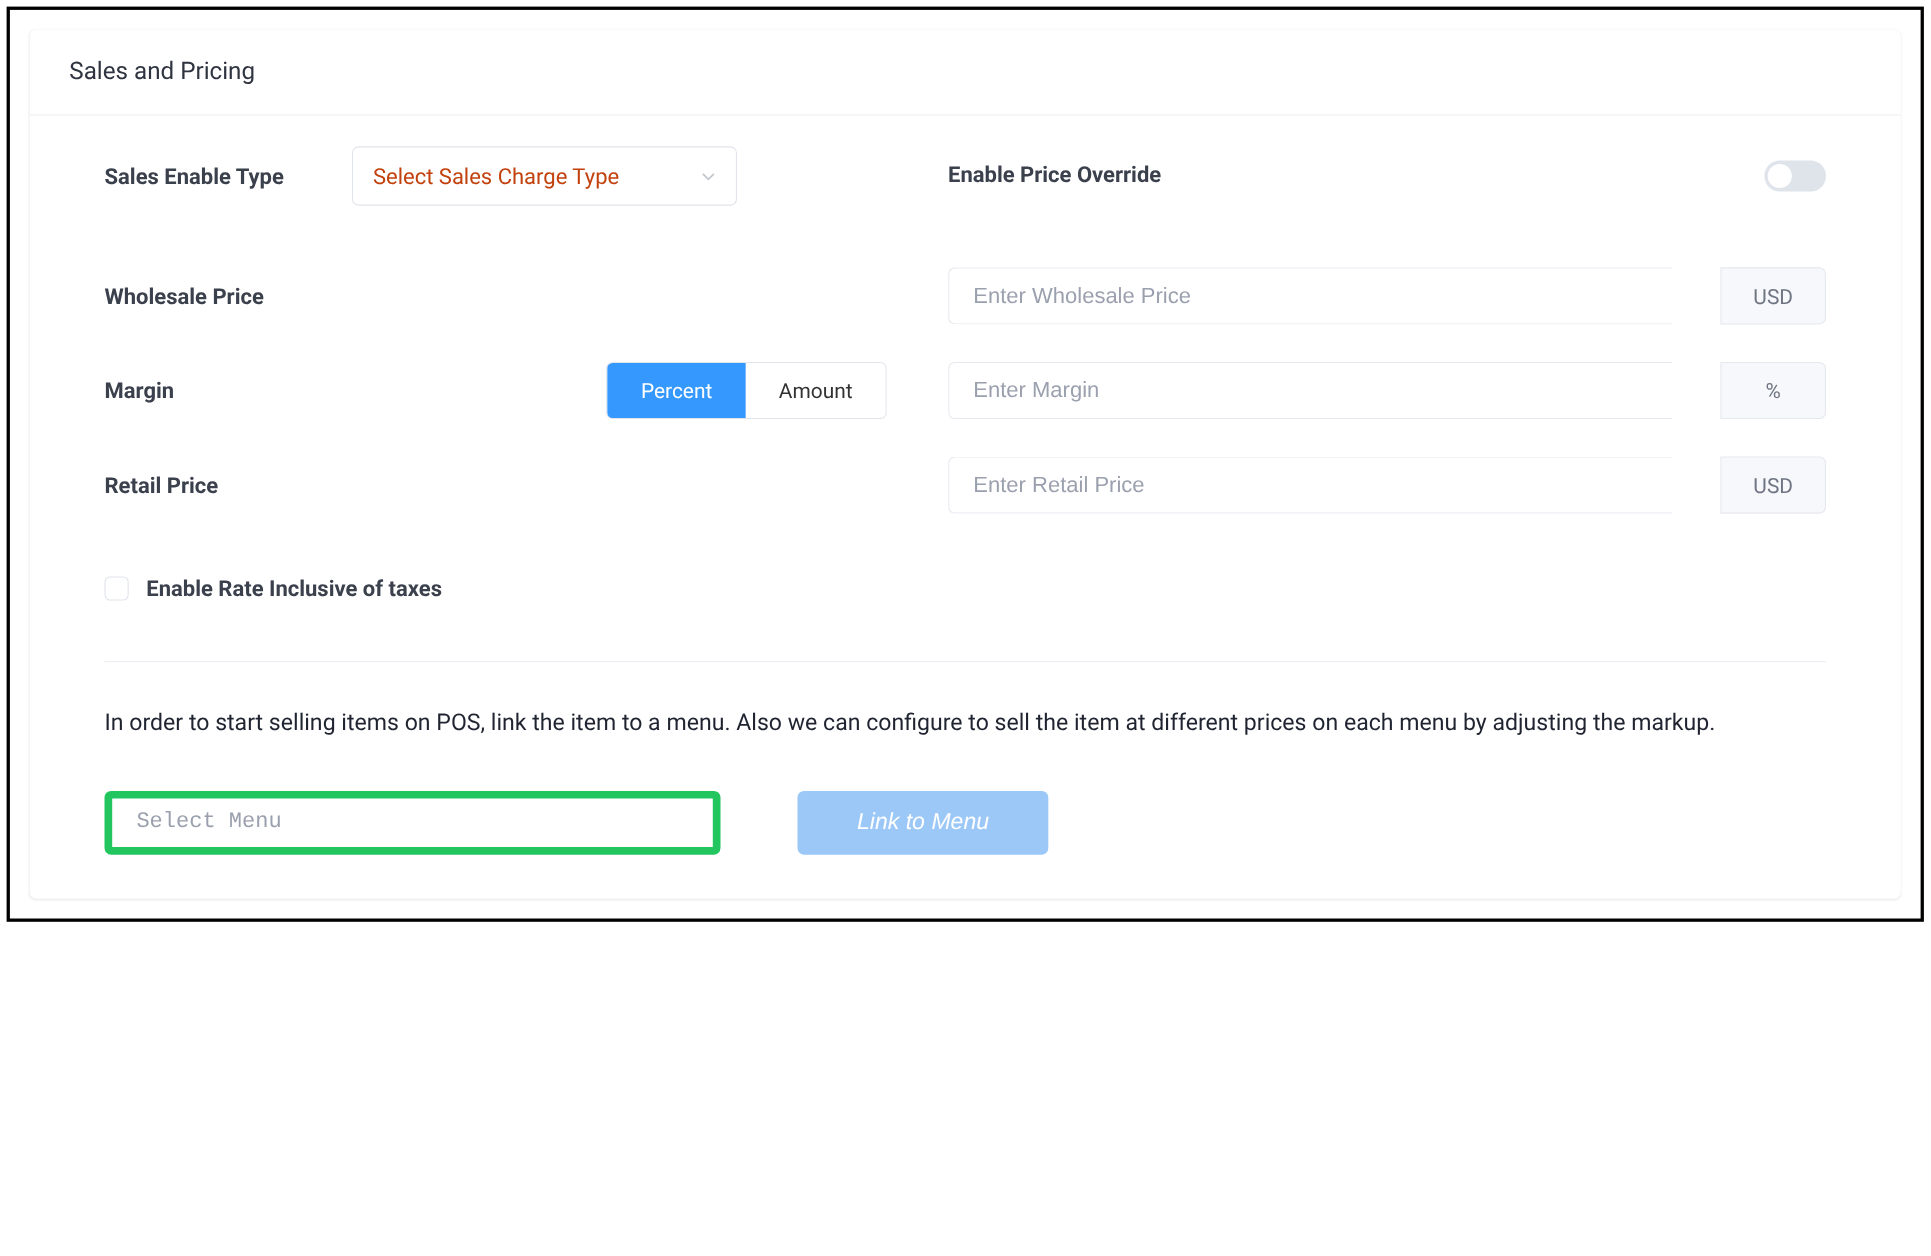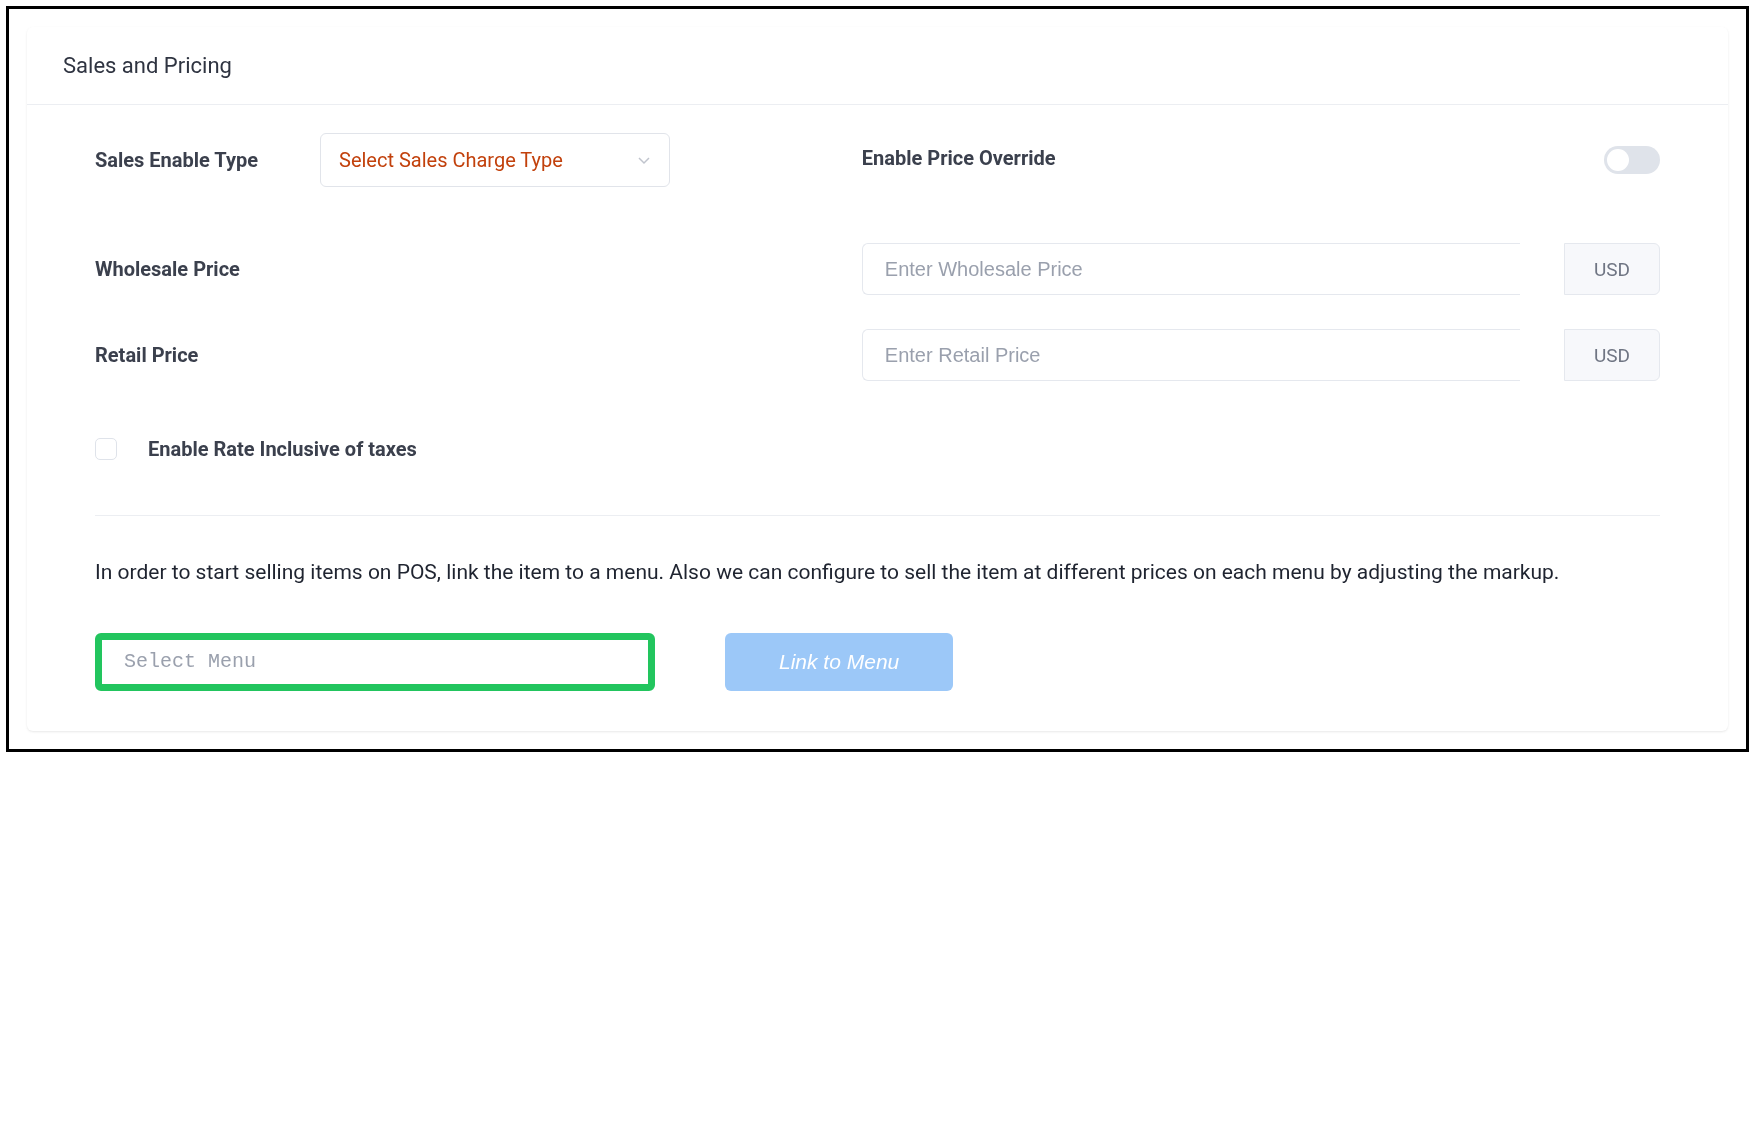--- a/index.html
+++ b/index.html
@@ -142,21 +142,21 @@
     background: #fff;
     color: #333;
   }
   .seg-btn.active {
     background: #3498ff;
     color: #fff;
   }
   .checkbox-row {
     display: flex;
     align-items: center;
-    gap: 31px;
+    gap: 16px;
     margin-top: 10px;
     margin-bottom: 54px;
   }
   .checkbox {
     width: 22px; height: 22px;
     border: 1.5px solid #dfe3ea;
     border-radius: 5px;
     cursor: pointer;
     background:#fff;
   }
@@ -241,20 +241,35 @@
           <div class="label">Wholesale Price</div>
         </div>
         <div class="right-col">
           <div class="input-group">
             <input class="text-input" type="text" placeholder="Enter Wholesale Price" style="">
             <div class="input-suffix">USD</div>
           </div>
         </div>
       </div>
 
+      <div class="row tight">
+        <div class="left-col">
+          <div class="label" style="flex:0 0 150px">Margin</div>
+          <div class="seg">
+            <div class="seg-btn active">Percent</div>
+            <div class="seg-btn">Amount</div>
+          </div>
+        </div>
+        <div class="right-col">
+          <div class="input-group">
+            <input class="text-input" type="text" placeholder="Enter Margin" style="">
+            <div class="input-suffix">%</div>
+          </div>
+        </div>
+      </div>
 
       <div class="row">
         <div class="left-col">
           <div class="label">Retail Price</div>
         </div>
         <div class="right-col">
           <div class="input-group">
             <input class="text-input" type="text" placeholder="Enter Retail Price" style="">
             <div class="input-suffix">USD</div>
           </div>

